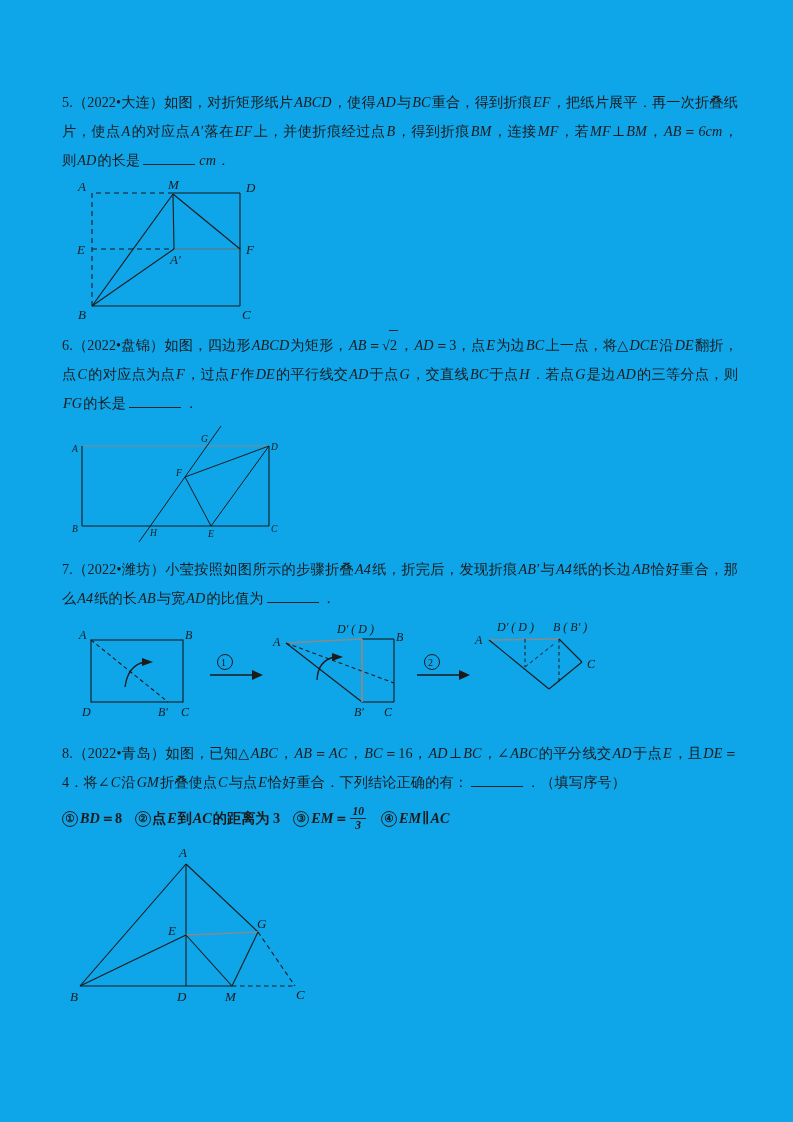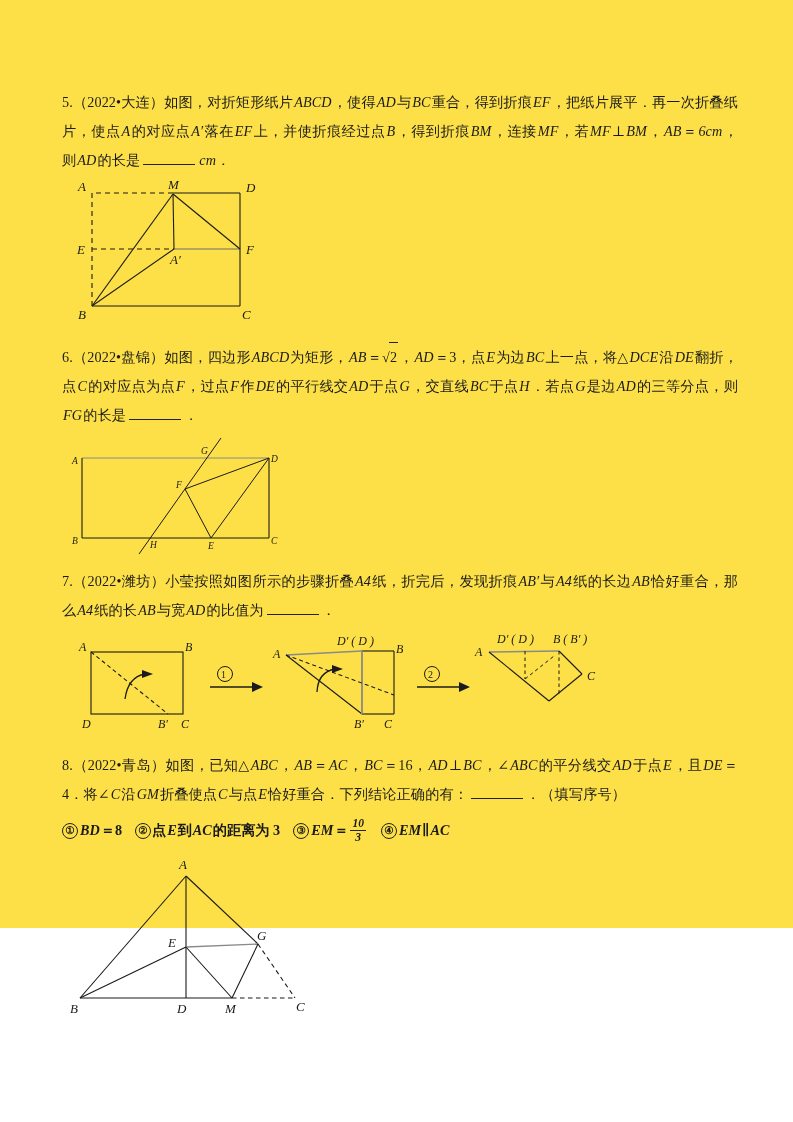--- a/index.html
+++ b/index.html
@@ -12,22 +12,22 @@
     height: 1122px;
     position: relative;
     font-family: "Liberation Serif", "DejaVu Serif", serif;
     color: #1a1a1a;
     overflow: hidden;
   }
   .page {
     position: absolute;
     left: 0; top: 0;
     width: 793px;
-    height: 928px;
-    background: #fde047;
+    height: 1122px;
+    background: #0ea5e9;
   }
   .content {
     position: absolute;
     left: 62px;
     top: 88px;
     width: 676px;
   }
 
   
   .problem {
@@ -149,21 +149,21 @@
       <text class="lbl" x="106" y="10" font-size="13">M</text>
       <text class="lbl" x="184" y="13" font-size="13">D</text>
       <text class="lbl" x="15" y="75" font-size="13">E</text>
       <text class="lbl" x="108" y="85" font-size="13">A′</text>
       <text class="lbl" x="184" y="75" font-size="13">F</text>
       <text class="lbl" x="16" y="140" font-size="13">B</text>
       <text class="lbl" x="180" y="140" font-size="13">C</text>
     </svg>
   </div>
 
-  <div class="problem" style="margin-top:18px;">
+  <div class="problem" style="margin-top:6px;">
     <div class="ptext">
       <span>6</span><span>.（2022•盘锦）如图，四边形</span><span class="it">ABCD</span><span>为矩形，</span><span class="it">AB</span><span>＝</span><span class="sqrt"><span class="rad">√</span><span class="under">2</span></span><span>，</span><span class="it">AD</span><span>＝3，点</span><span class="it">E</span><span>为边</span><span class="it">BC</span><span>上一点，将△</span><span class="it">DCE</span><span>沿</span><span class="it">DE</span><span>翻折，点</span><span class="it">C</span><span>的对应点为点</span><span class="it">F</span><span>，过点</span><span class="it">F</span><span>作</span><span class="it">DE</span><span>的平行线交</span><span class="it">AD</span><span>于点</span><span class="it">G</span><span>，交直线</span><span class="it">BC</span><span>于点</span><span class="it">H</span><span>．若点</span><span class="it">G</span><span>是边</span><span class="it">AD</span><span>的</span><span>三等分点，则</span><span class="it">FG</span><span>的长是</span><span class="blank"></span><span>．</span>
     </div>
   </div>
 
   <div class="figwrap">
     <svg width="676" height="135" viewBox="0 0 676 135">
 
       <line x1="20" y1="24" x2="207" y2="24" stroke="#8a8a8a" stroke-width="1.1"></line>
       <line x1="207" y1="24" x2="207" y2="104" stroke="#1b1b1b" stroke-width="1.1"></line>

